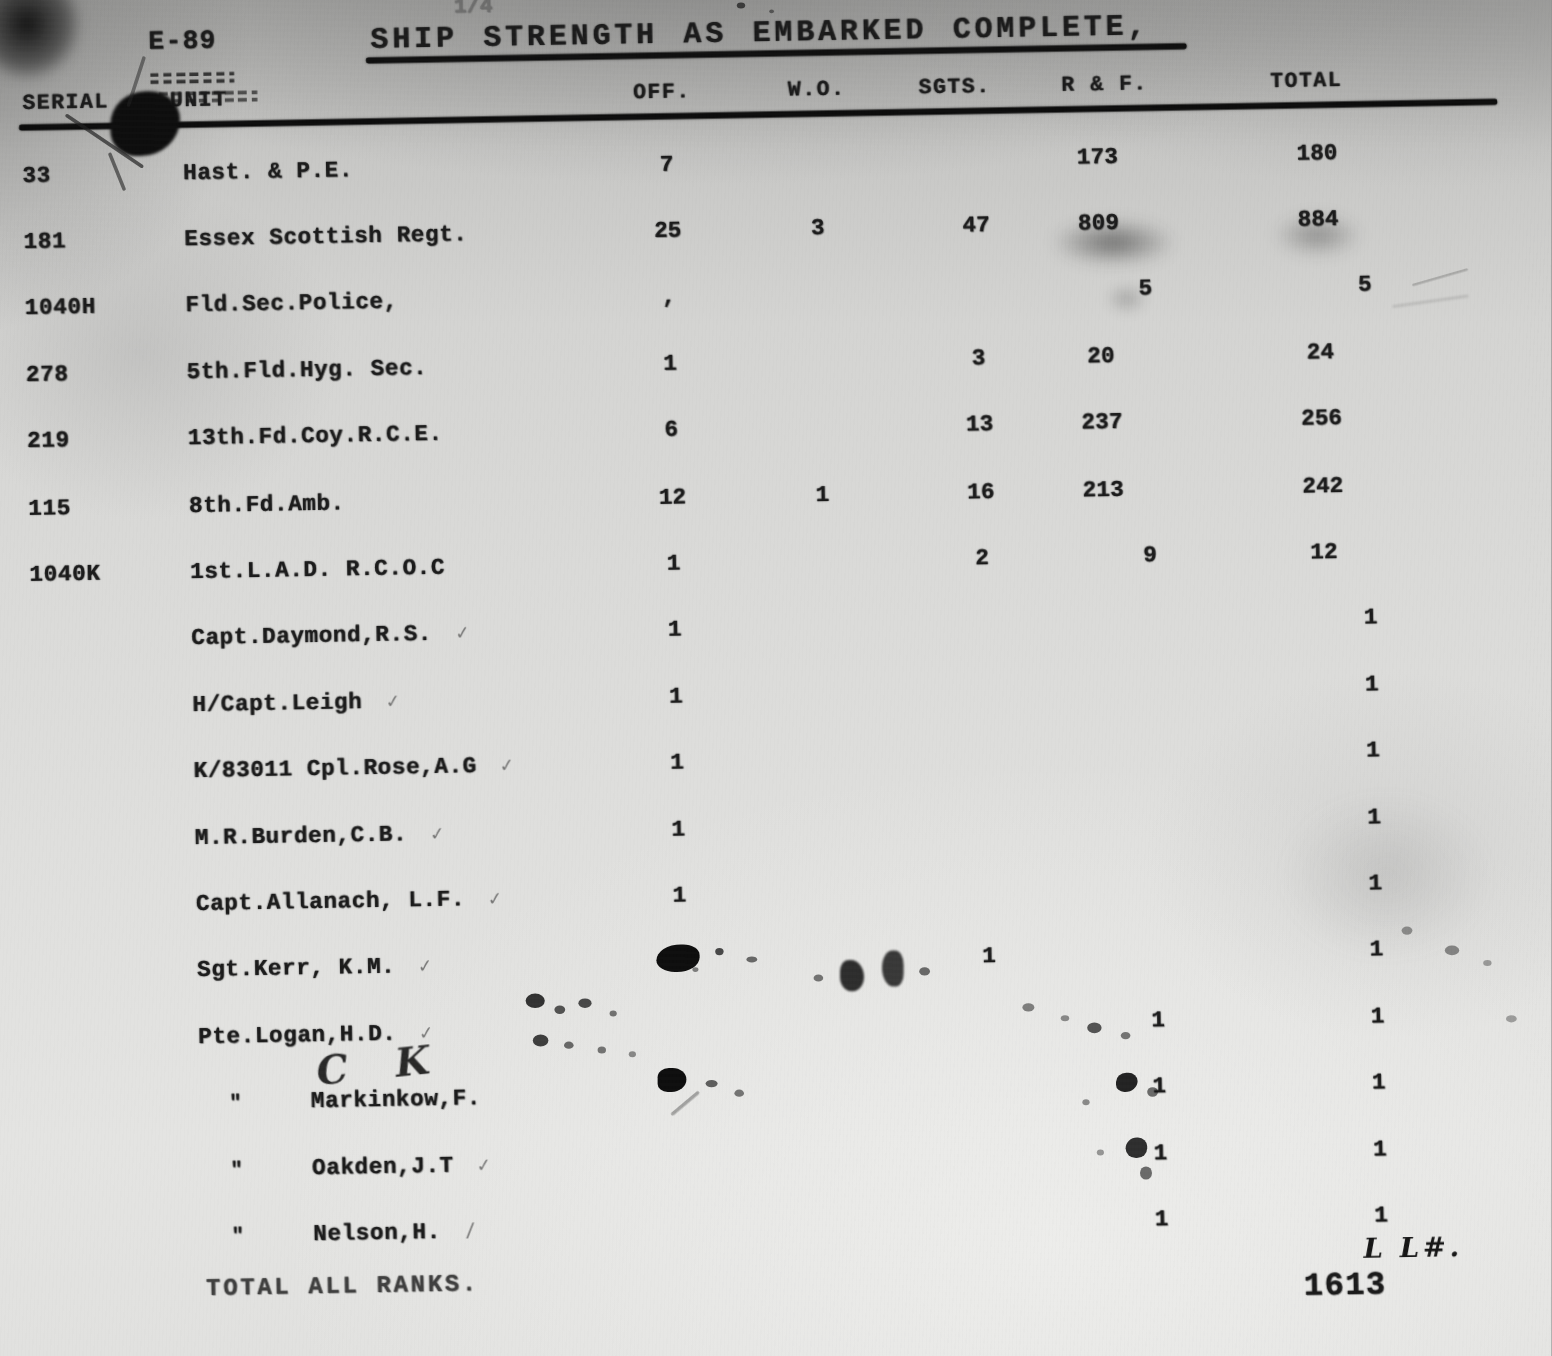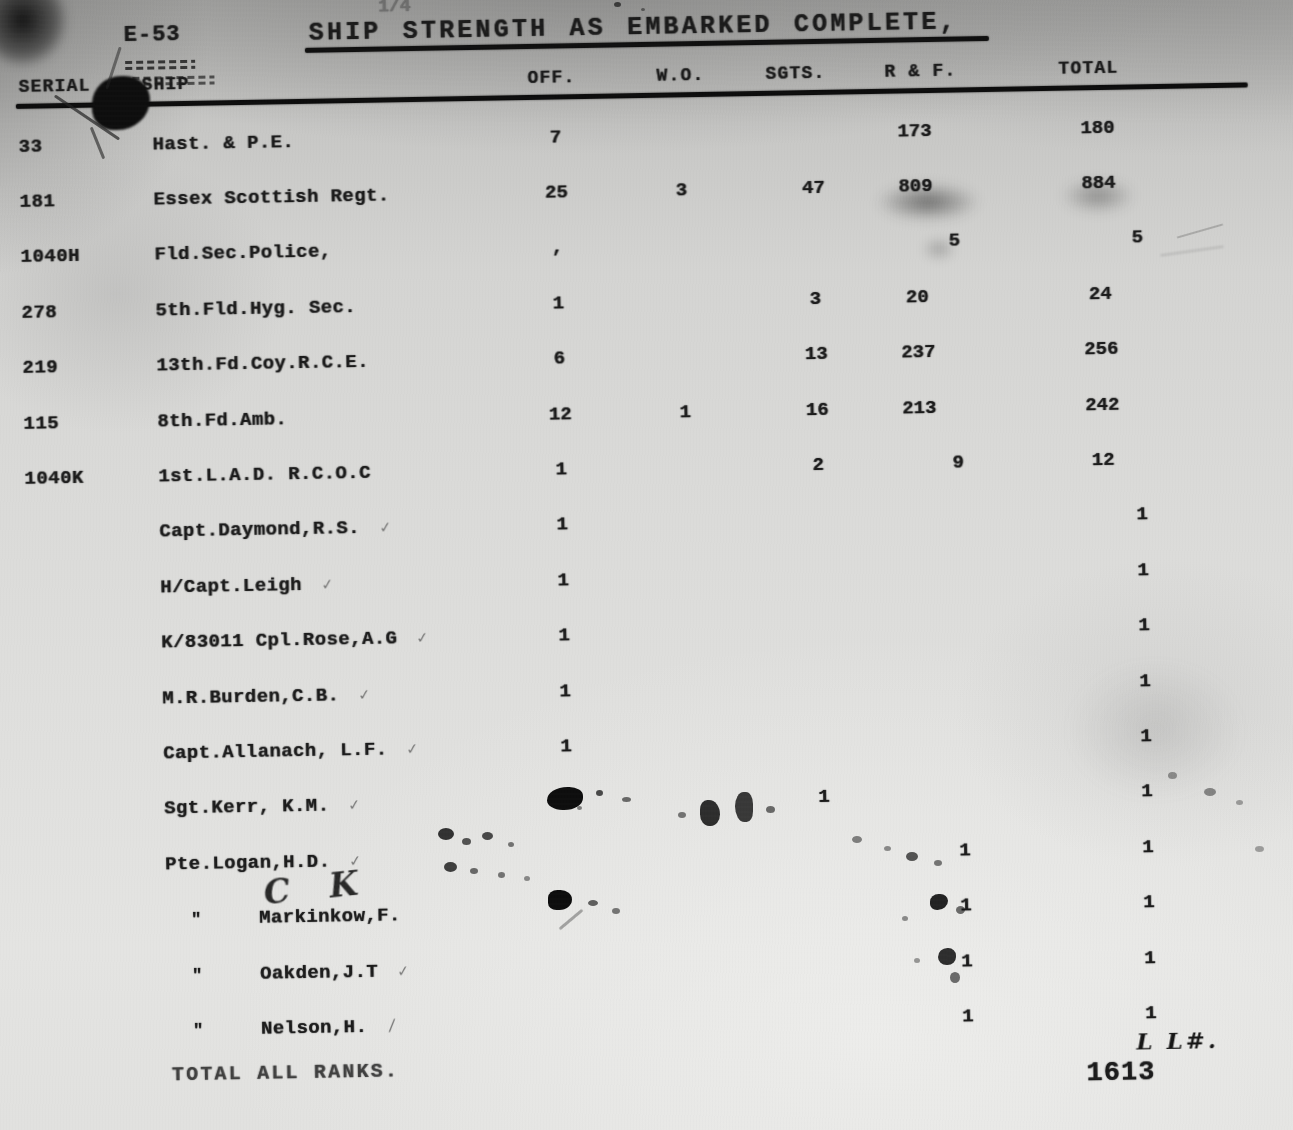--- a/index.html
+++ b/index.html
@@ -70,31 +70,31 @@
 
   <div class="layer under">
     <div class="soft" style="left:858px;top:176px;width:140px;height:52px;background:radial-gradient(closest-side,rgba(25,25,25,.55),transparent 75%);filter:blur(6px);"></div>
     <div class="soft" style="left:1048px;top:172px;width:100px;height:48px;background:radial-gradient(closest-side,rgba(30,30,30,.38),transparent 75%);filter:blur(6px);"></div>
     <div class="soft" style="left:915px;top:232px;width:48px;height:34px;background:radial-gradient(closest-side,rgba(0,0,0,.22),transparent 75%);filter:blur(5px);"></div>
     <div class="soft" style="left:1040px;top:640px;width:230px;height:180px;background:radial-gradient(closest-side,rgba(120,120,120,.18),transparent 75%);filter:blur(8px);"></div>
   </div>
 
   <div class="content">
     <div class="corner-note t">1/4</div>
-    <div class="ref t">E-53</div>
+    <div class="ref t">E-89</div>
     <div class="dash d1"></div>
     <div class="dash d2"></div>
     <div class="dash d3"></div>
     <div class="dash d4"></div>
 
     <div class="title t">SHIP STRENGTH AS EMBARKED COMPLETE,</div>
     <div class="title-rule"></div>
 
     <div class="h h-serial t">SERIAL</div>
-    <div class="h h-unit t">SHIP</div>
+    <div class="h h-unit t">UNIT</div>
     <div class="h h-off t">OFF.</div>
     <div class="h h-wo t">W.O.</div>
     <div class="h h-sgts t">SGTS.</div>
     <div class="h h-rf t">R &amp; F.</div>
     <div class="h h-total t">TOTAL</div>
     <div class="header-rule"></div>
 
     <div class="rows">
         <div class="row">
     <span class="cell c-serial t">33</span>

